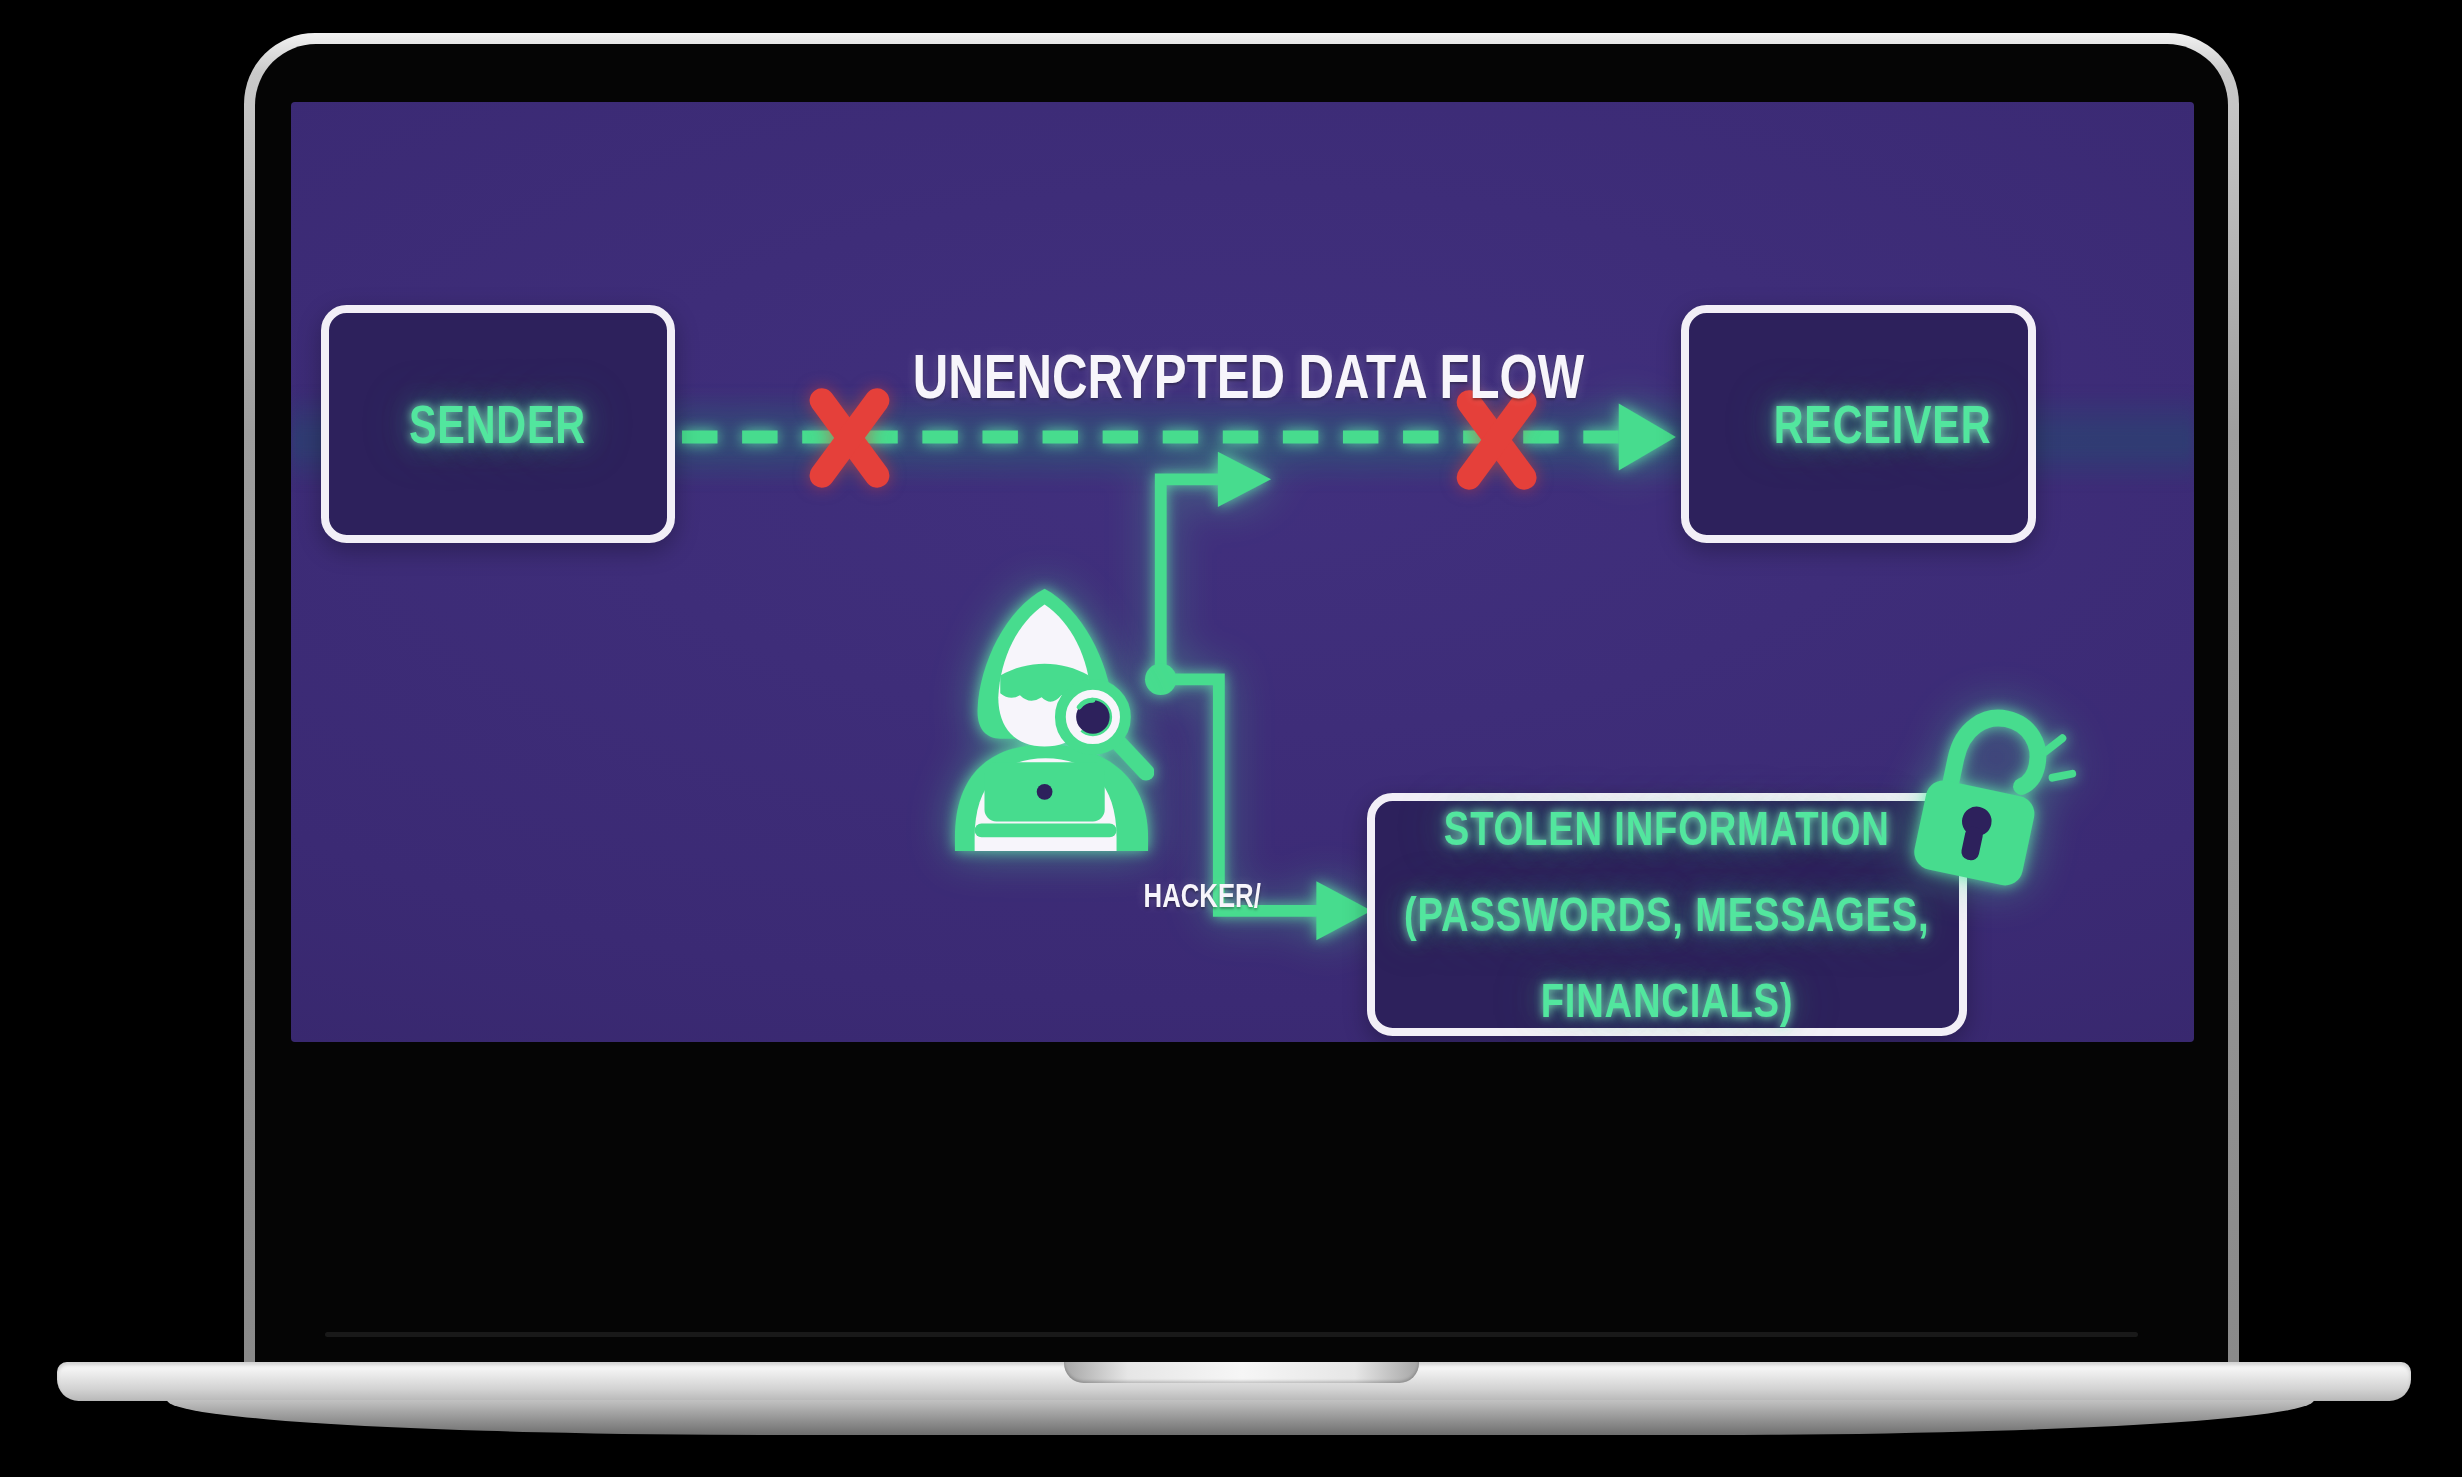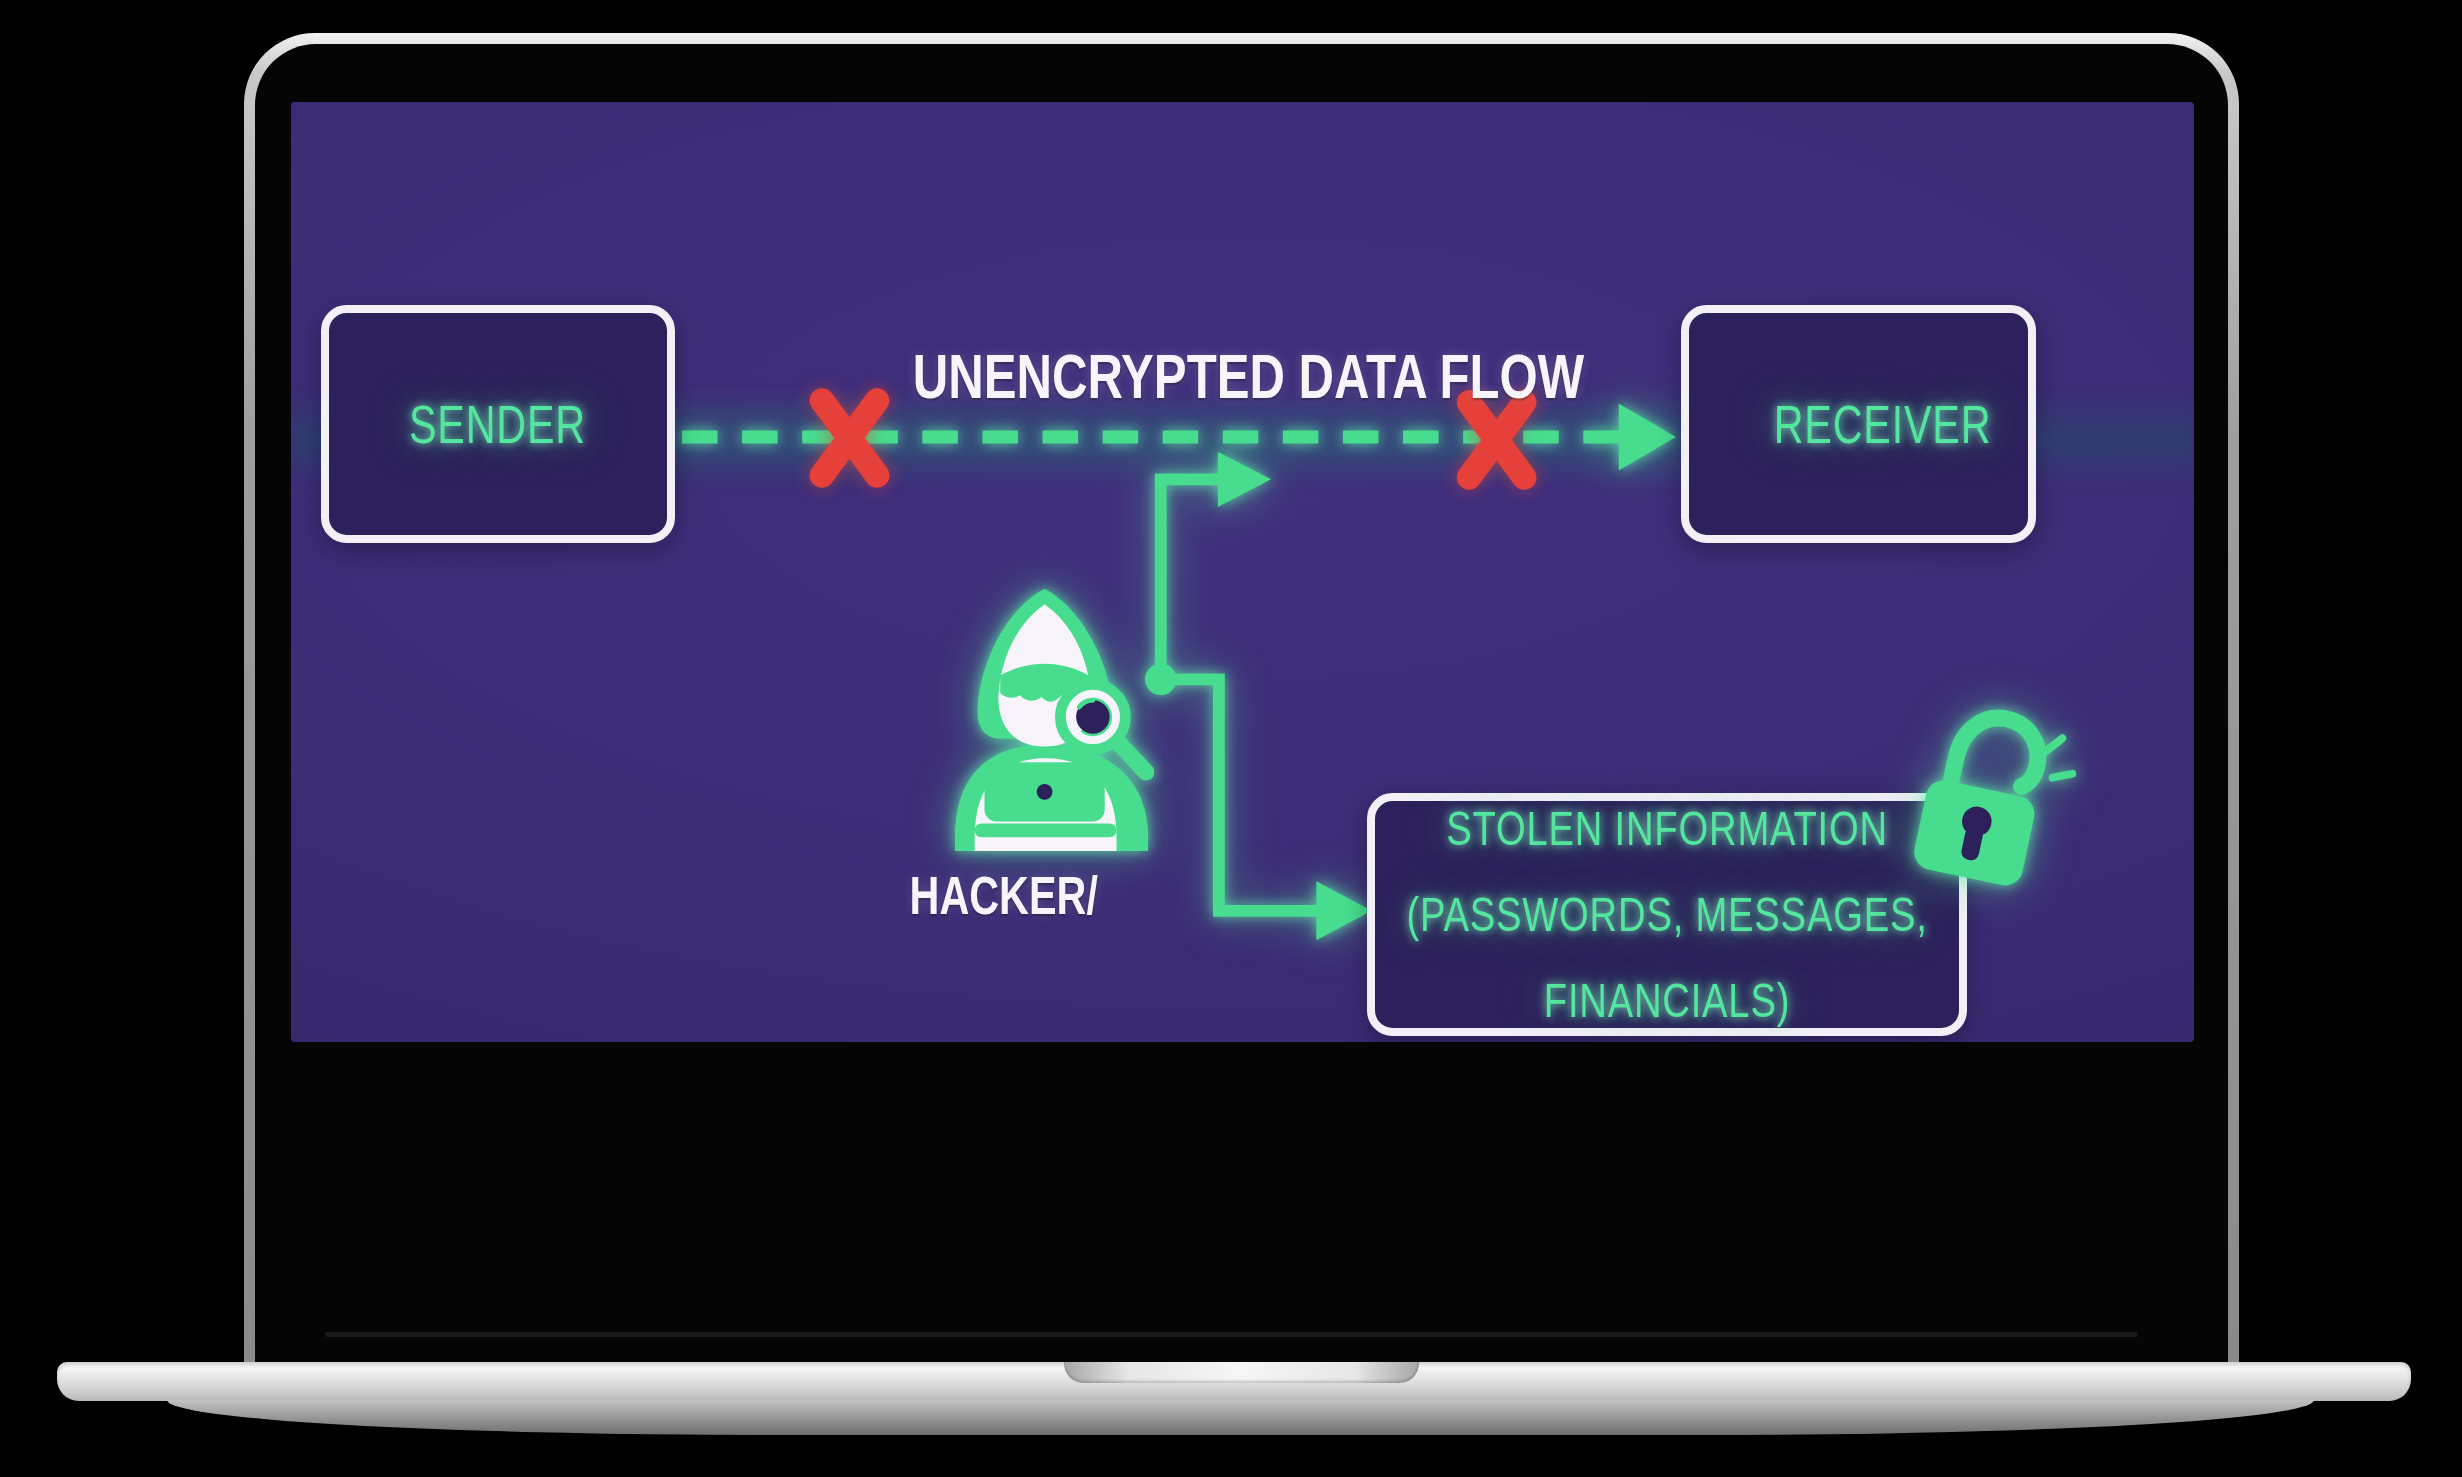--- a/index.html
+++ b/index.html
@@ -100,21 +100,21 @@
     box-shadow: 0 7.9px 23.6px rgba(0,0,0,.28);
   }
   .node-sender   { left: 29.6px;   top: 203px; width: 354px; height: 238px; }
   .node-receiver { left: 1390px; top: 203px; width: 355px; height: 238px; padding-left: 47px; }
   .node-stolen   { left: 1076px; top: 691px; width: 600px; height: 243px; flex-direction: column; justify-content: space-between; }
 
   .cz { display: inline-block; transform: scaleX(.78); transform-origin: 50% 50%; white-space: nowrap; }
 
   .green-text {
     color: var(--accent-green);
-    font-weight: normal;
+    font-weight: bold;
     text-shadow: 0 0 9.9px rgba(137,255,199,.85), 0 0 29.6px rgba(79,226,154,.5), 0 0 59px rgba(79,226,154,.35);
   }
   .white-text {
     color: var(--text-white);
     font-weight: bold;
     text-shadow: 0 2px 3px rgba(0,0,0,.35), 0 0 11.8px rgba(255,255,255,.18);
   }
 
   .node-label { font-size: 53px; letter-spacing: 1px; }
 
@@ -124,22 +124,22 @@
     width: 709px;
     text-align: center;
     font-size: 63px;
     line-height: 65px;
   }
 
   .hacker-label {
     position: absolute;
     left: 592px; top: 768px;
     width: 394px;
-    text-align: left;
-    font-size: 53px;
+    text-align: right;
+    font-size: 33px;
     line-height: 51px;
   }
 
   .stolen-line { font-size: 49px; line-height: 55px; letter-spacing: 1px; }
 
   .hacker-svg  { position: absolute; left: 658px;  top: 477px; }
   .padlock-svg { position: absolute; left: 1598px; top: 589px; }
   .sparkle-svg { position: absolute; left: 1803px; top: 1078px; }
 </style>
 </head>

